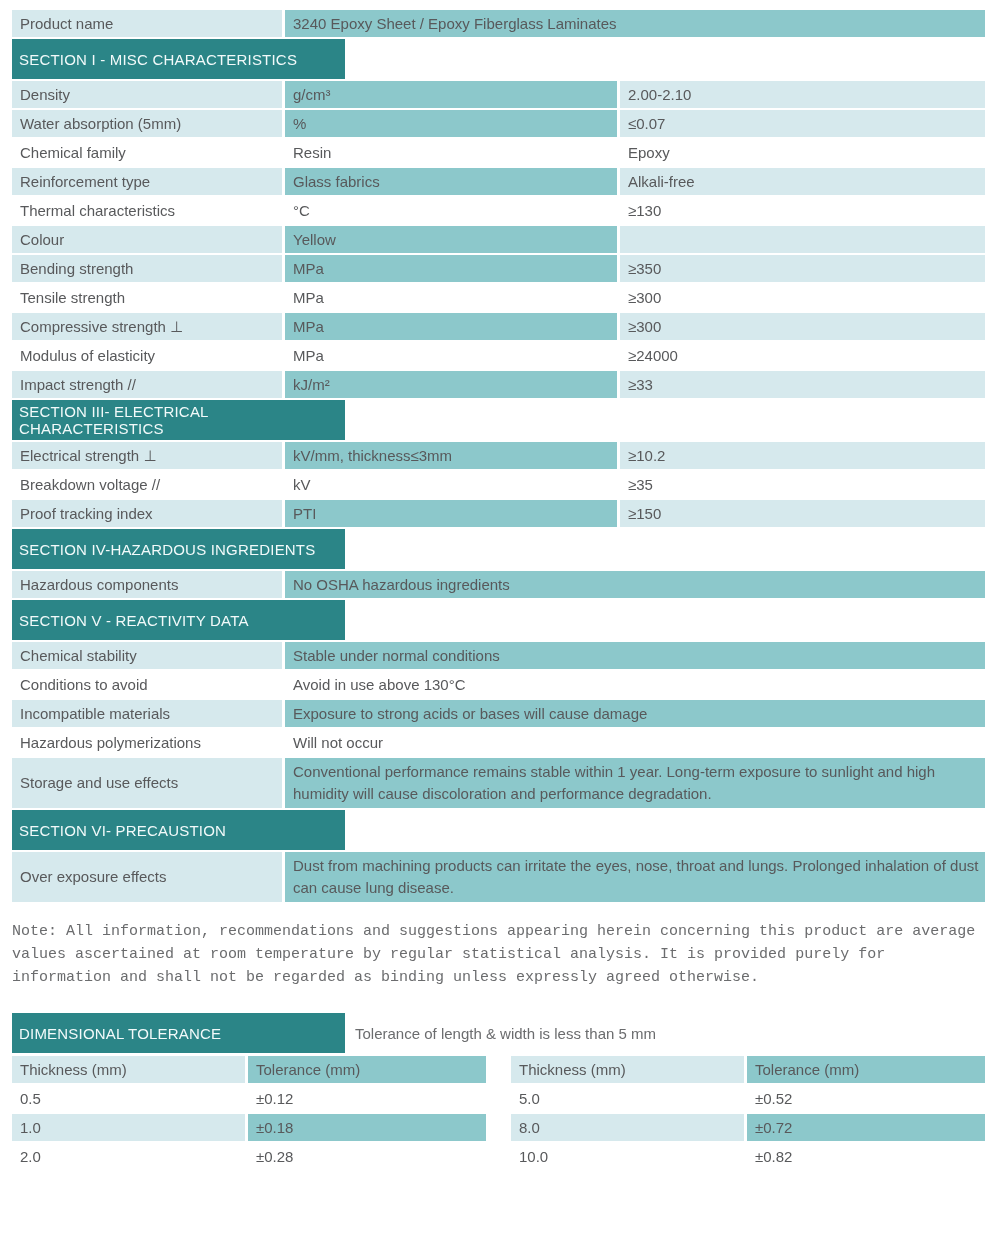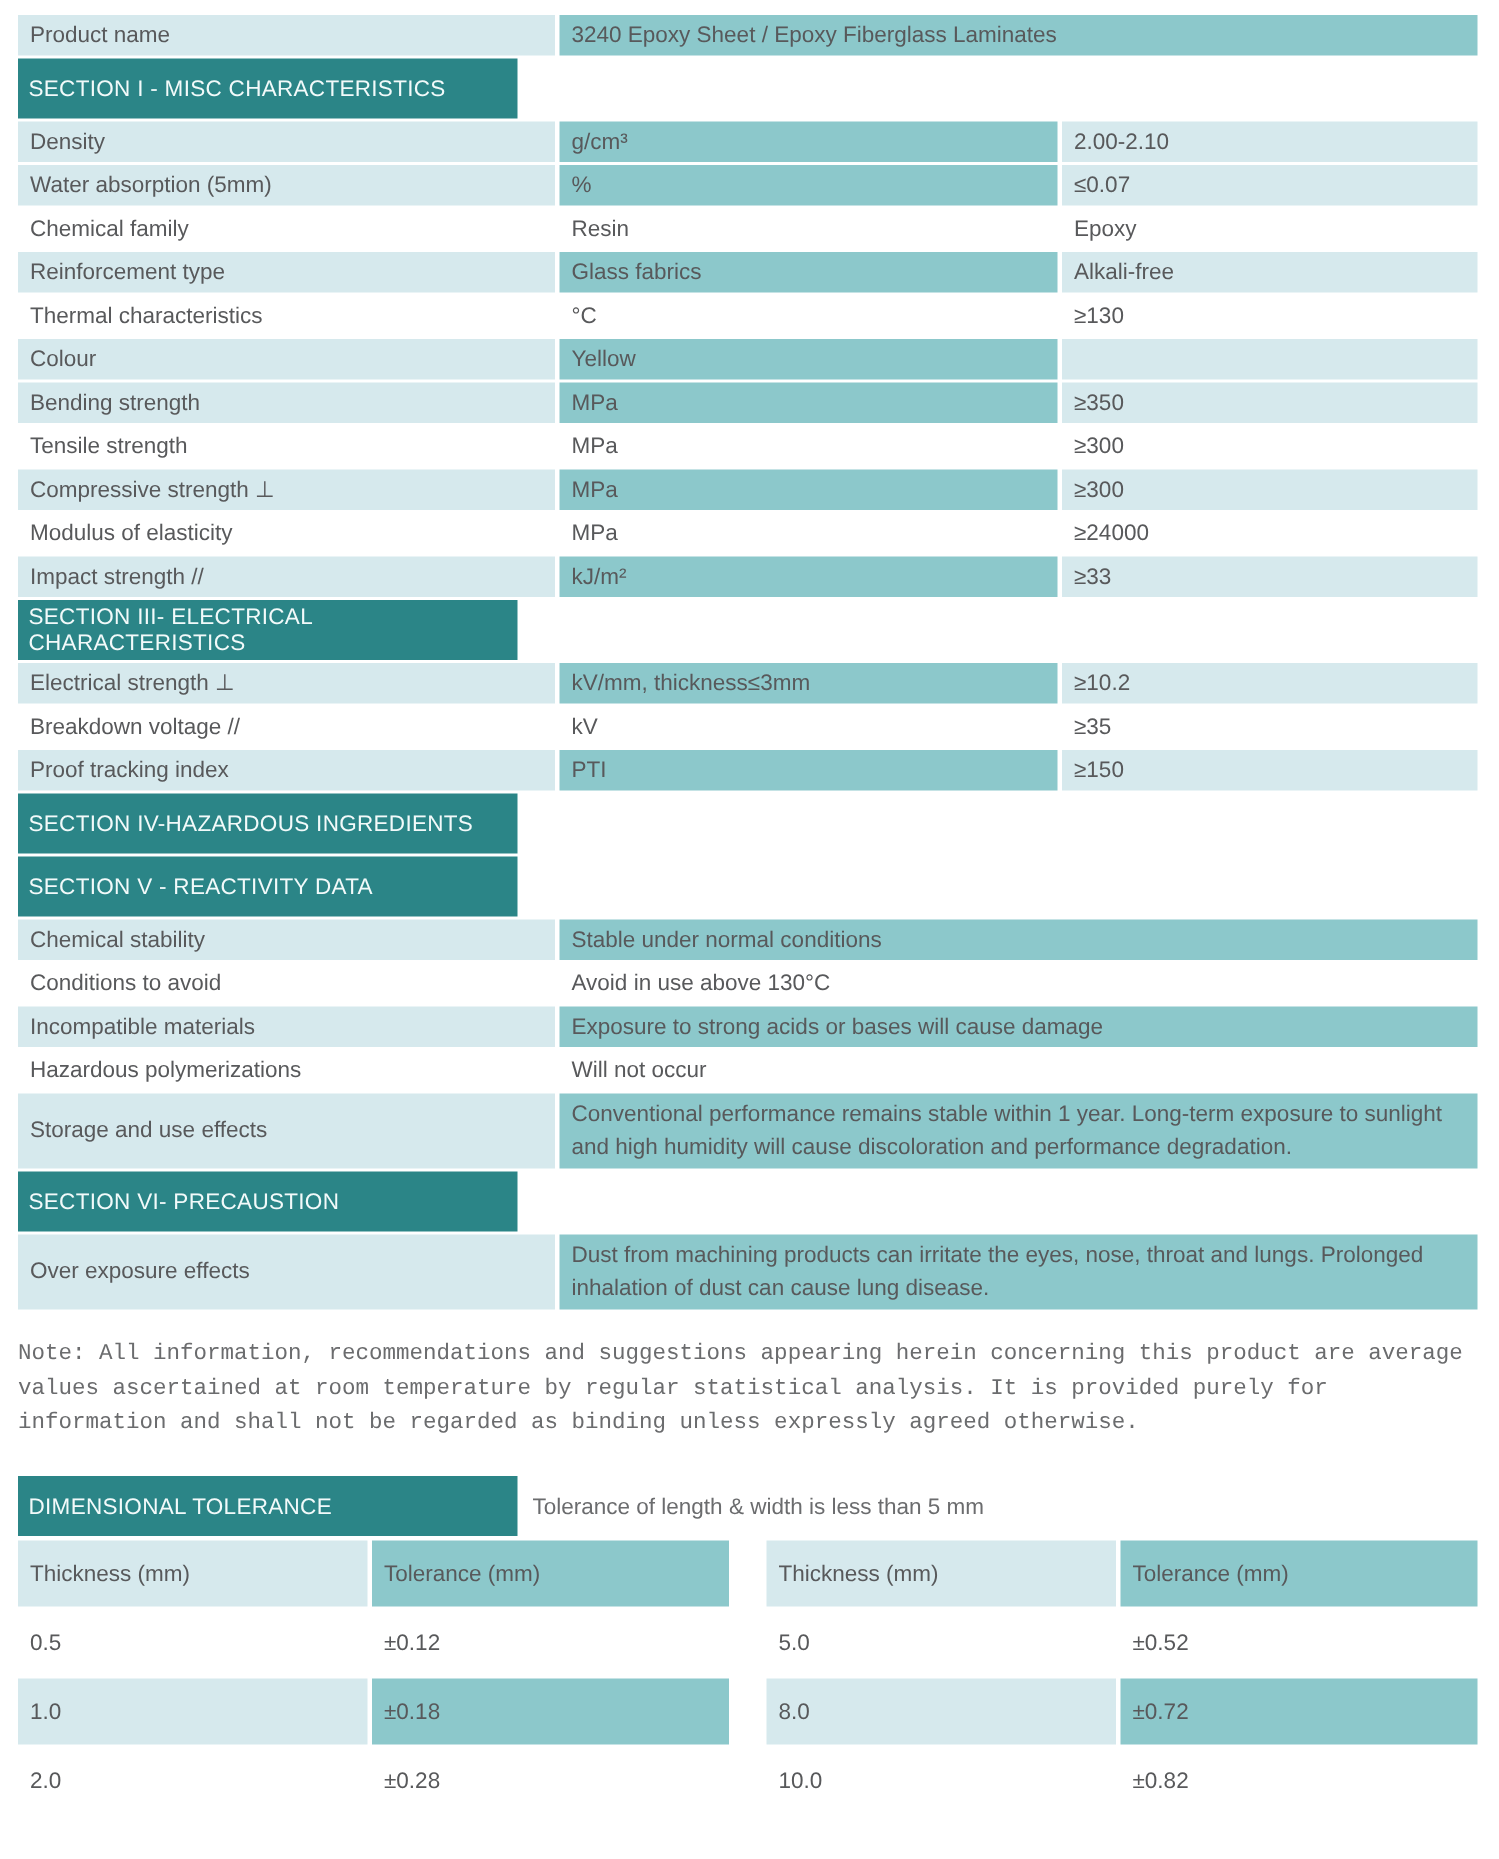--- a/index.html
+++ b/index.html
@@ -14,21 +14,21 @@
   html,body{background:#ffffff}
   body{
     width:999px;height:1239px;overflow:hidden;
     font-family:"Liberation Sans","DejaVu Sans",sans-serif;
     font-size:15px;color:var(--c-text);
   }
   .sheet{padding:10px 14px 0 12px;width:999px}
   .tbl{width:973px}
   .row{display:flex;gap:3px;margin-bottom:2px;min-height:27px}
   .row>div{display:flex;align-items:center;padding-left:8px;line-height:19px}
-  .c1{width:358px}
+  .c1{width:270px}
   .c2{width:332px}
   .c3{flex:1}
   .cw{flex:1}
   .shaded .c1,.shaded .tt-l{background:var(--c-light)}
   .shaded .c2,.shaded .cw,.shaded .tt-r{background:var(--c-mid)}
   .shaded .c3{background:var(--c-light)}
   .tall{min-height:44px}
   .tall>div,.taller>div{padding-top:3px;padding-bottom:3px;line-height:22px;align-items:center}
   .taller{min-height:49px}
   .sec{margin-bottom:2px}
@@ -36,21 +36,21 @@
     width:333px;height:40px;background:var(--c-dark);color:var(--c-head);
     display:flex;align-items:center;padding-left:7px;font-size:15px;letter-spacing:.2px;
   }
   .note{
     margin-top:18px;width:973px;color:var(--c-note);line-height:23px;font-size:15px;font-family:Liberation Mono, monospace;
   }
   .tol-title{display:flex;align-items:center;margin-top:24px;margin-bottom:3px}
   .tol-sub{margin-left:10px;color:var(--c-note)}
   .tol-tables{display:flex;gap:25px}
   .tol-table{width:474px}
-  .trow{display:flex;gap:3px;margin-bottom:2px;height:44px}
+  .trow{display:flex;gap:3px;margin-bottom:2px;height:27px}
   .trow>div{display:flex;align-items:center;padding-left:8px}
   .tt-l{width:233px}
   .tt-r{flex:1}
 </style>
 </head>
 <body>
 
 <div class="sheet">
 
   <div class="tbl">
@@ -135,20 +135,24 @@
     </div>
     <div class="row shaded">
       <div class="c1">Proof tracking index</div>
       <div class="c2">PTI</div>
       <div class="c3">≥150</div>
     </div>
 
     <div class="sec">
       <div class="sec-box">SECTION IV-HAZARDOUS INGREDIENTS</div>
     </div>
+    <div class="row shaded">
+      <div class="c1">Hazardous components</div>
+      <div class="cw">No OSHA hazardous ingredients</div>
+    </div>
 
     <div class="sec">
       <div class="sec-box">SECTION V - REACTIVITY DATA</div>
     </div>
     <div class="row shaded">
       <div class="c1">Chemical stability</div>
       <div class="cw">Stable under normal conditions</div>
     </div>
     <div class="row">
       <div class="c1">Conditions to avoid</div>

